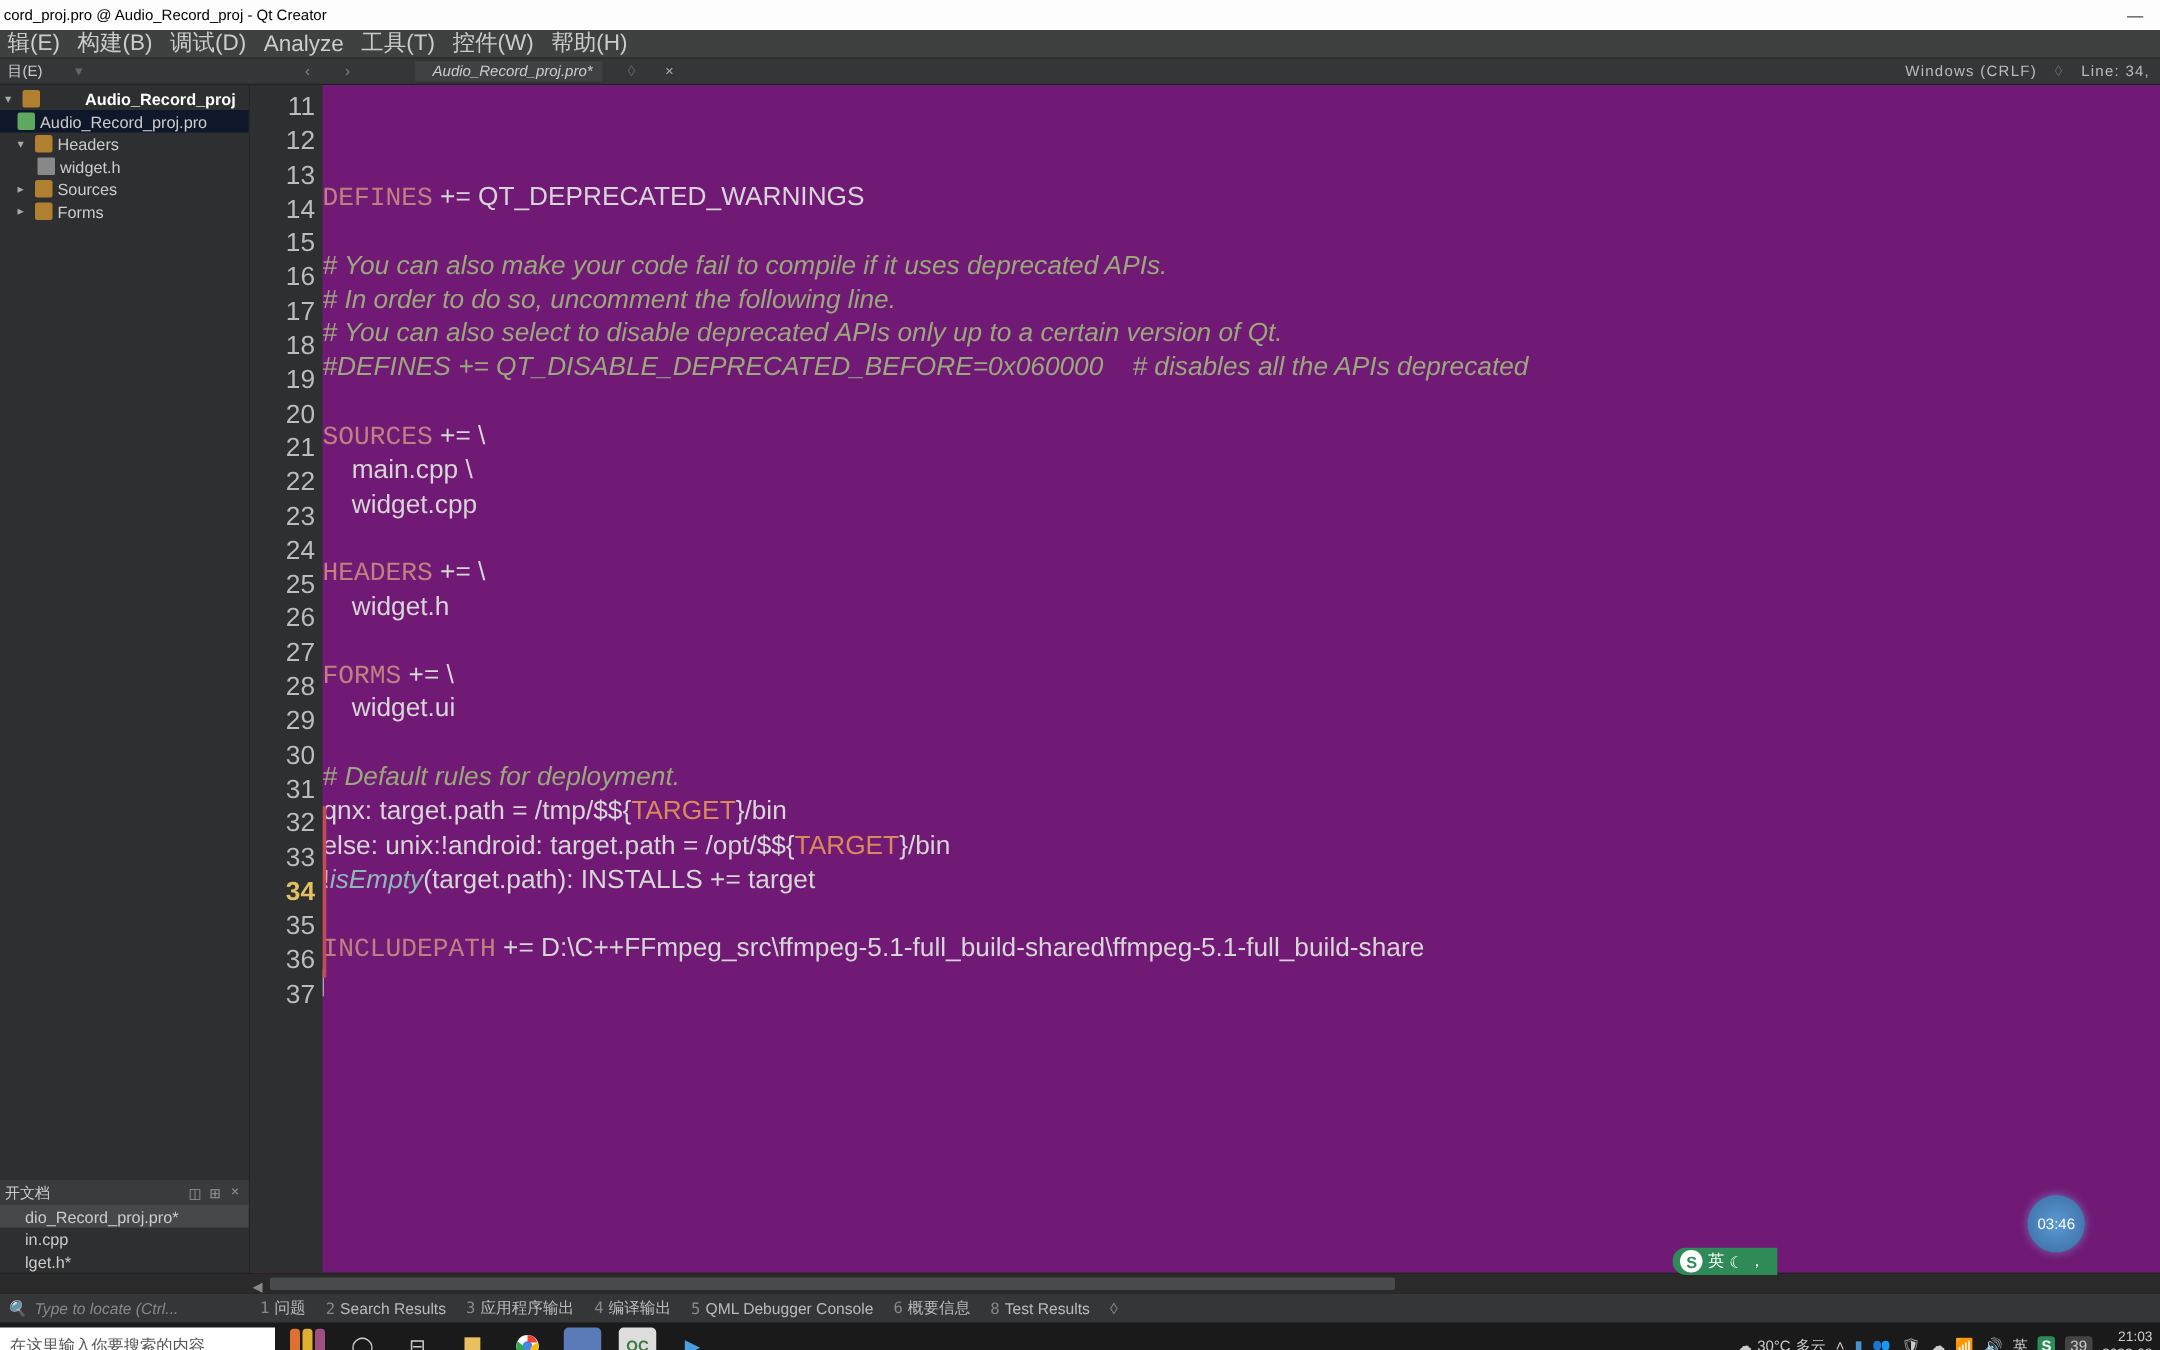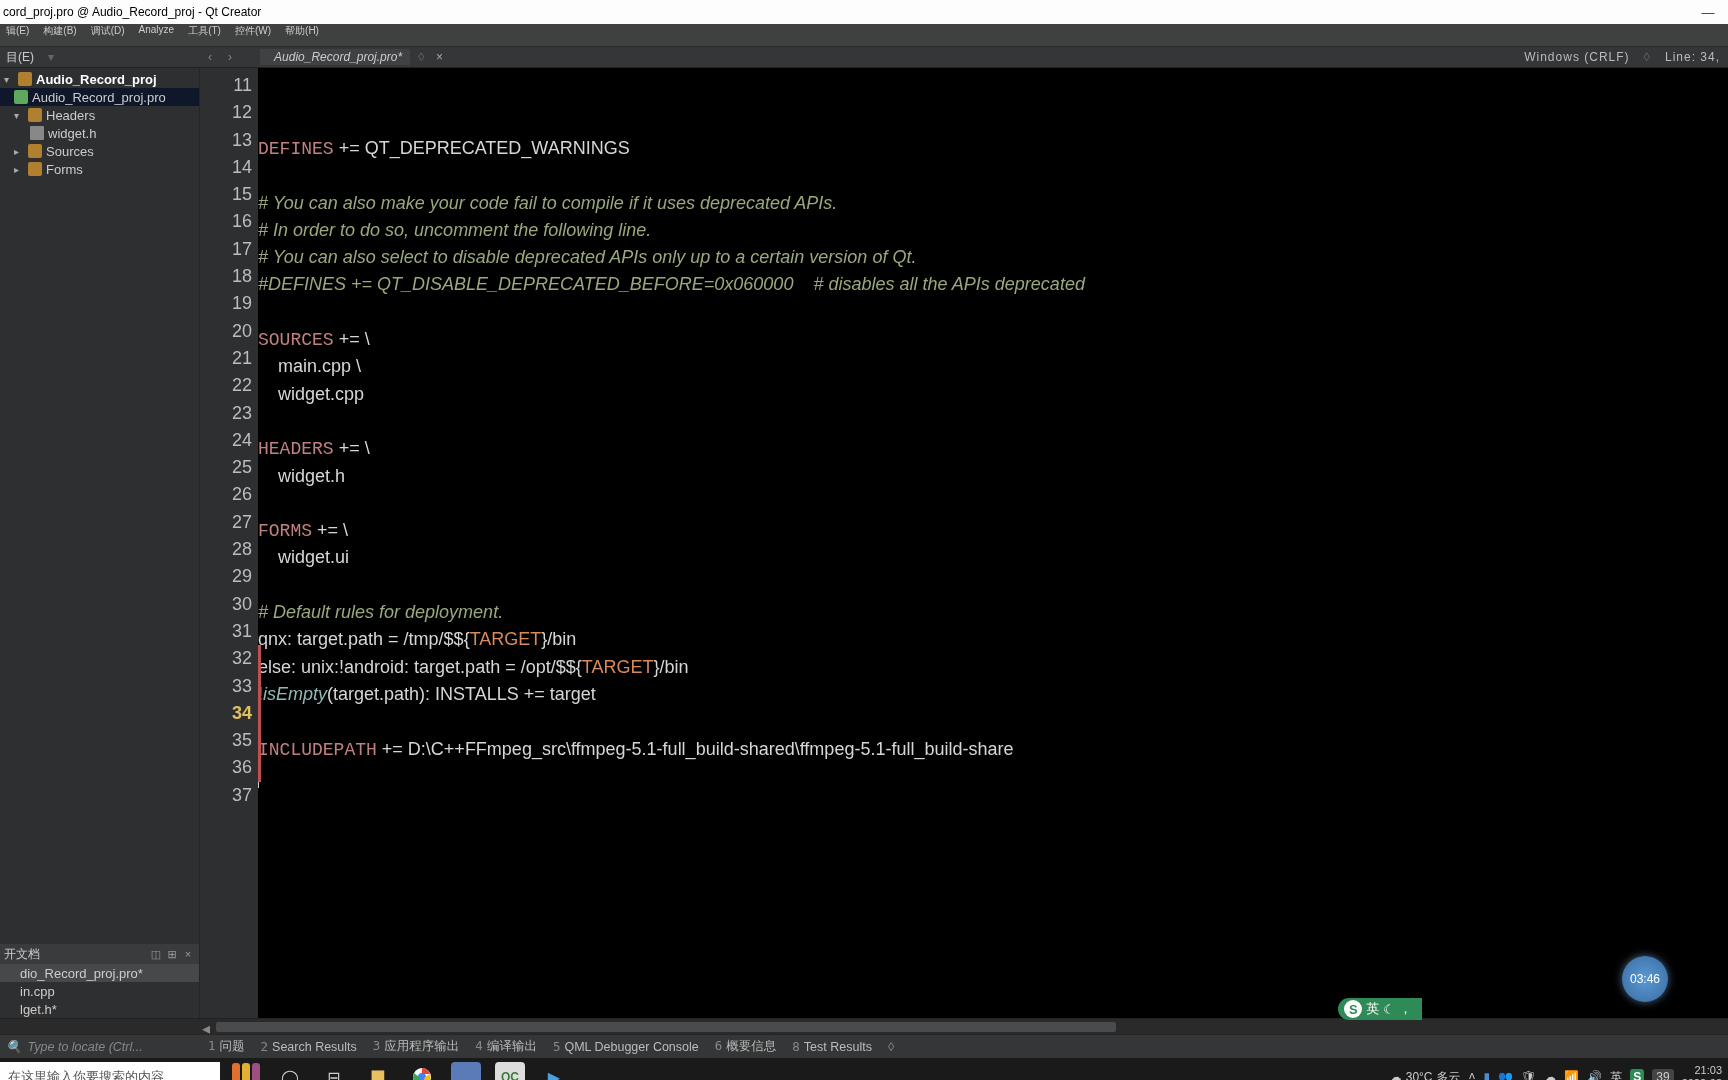--- a/index.html
+++ b/index.html
@@ -1,47 +1,47 @@
 <!DOCTYPE html>
 <html><head>
 <meta charset="utf-8">
 <style>
 * { margin:0; padding:0; box-sizing:border-box; font-family:"Segoe UI",Arial,sans-serif; }
 html,body { width:1728px; height:1080px; overflow:hidden; background:#2e2f30; color:#ccc; }
 .titlebar { height:24px; background:#fdfdfd; color:#000; font-size:12px; display:flex; align-items:center; padding-left:3px; }
 .titlebar .spacer { flex:1; }
 .titlebar .winbtn { width:40px; text-align:center; font-size:13px; color:#333; }
-.menubar { height:22px; background:#3f4040; display:flex; align-items:flex-start; font-size:10px; padding-left:2px; gap:6px; }
+.menubar { height:22px; background:#3f4040; display:flex; align-items:flex-end; font-size:18px; padding-left:2px; gap:6px; }
 .menubar span { padding:0 4px; cursor:pointer; }
 .toolbar { height:22px; background:#353637; border-top:1px solid #2a2a2a; border-bottom:1px solid #222; display:flex; align-items:center; font-size:12px; }
-.toolbar .left { display:flex; align-items:center; gap:4px; padding-left:4px; }
+.toolbar .left { display:flex; align-items:center; gap:16px; padding-left:4px; }
 .toolbar .navbtn { width:16px; height:16px; display:flex; align-items:center; justify-content:center; color:#888; }
 .toolbar .tab { background:#404142; padding:1px 8px; display:flex; align-items:center; gap:6px; font-style:italic; color:#ccc; }
 .toolbar .rightstatus { margin-left:auto; padding-right:8px; font-family:Consolas,monospace; color:#bbb; letter-spacing:1px; }
 .toolbar .rightstatus .sep { margin:0 6px; color:#666; }
 .mainrow { display:flex; height:calc(100% - 24px - 22px - 22px - 24px - 38px); }
 .sidebar { width:200px; background:#2e2f30; display:flex; flex-direction:column; border-right:1px solid #252525; }
 .projtree { flex:1; font-size:13px; padding-top:2px; overflow:hidden; }
 .projtree .node { display:flex; align-items:center; height:18px; padding-left:4px; gap:4px; }
 .projtree .node.sel { background:#0f172a; }
 .projtree .indent1 { padding-left:14px; }
 .projtree .indent2 { padding-left:30px; }
 .projtree .tw { width:10px; color:#aaa; font-size:10px; }
 .projtree .icon { width:14px; height:14px; display:inline-block; }
 .folder-ico { background:#b08030; border-radius:2px; }
 .file-ico { background:#888; border-radius:1px; }
 .pro-ico { background:#5fa85f; border-radius:2px; }
-.bold { font-weight:bold; color:#fff; }
+.bold { font-weight:bold; color:#fff;margin-left:32px; }
 .openpanel-hdr { height:20px; background:#3a3b3c; display:flex; align-items:center; font-size:12px; padding:0 4px; justify-content:space-between; }
 .openpanel-hdr .btns { display:flex; gap:2px; }
 .openpanel-hdr .btns span { width:14px; height:14px; display:flex; align-items:center; justify-content:center; font-size:11px; color:#999; }
 .openlist { font-size:13px; }
 .openlist .item { height:18px; display:flex; align-items:center; padding-left:20px; }
 .openlist .item.sel { background:#46484a; }
-.editor { flex:1; display:flex; background:#000000; font-family:Consolas,"Courier New",monospace; font-size:18px; position:relative;justify-content:space-between; }
+.editor { flex:1; display:flex; background:#701a75; font-family:Consolas,"Courier New",monospace; font-size:21px; position:relative;justify-content:space-between; }
 .gutter { width:58px; background:#2e2f30; text-align:right; color:#bcbcbc; padding-top:4px; }
 .gutter .ln { height:27.3px; padding-right:6px; line-height:27.3px; }
 .gutter .ln.cur { color:#e0c060; font-weight:bold; }
 .code { flex:1; padding-top:4px; white-space:pre; overflow:hidden; position:relative; }
 .code .line { height:27.3px; line-height:27.3px; }
 .code .redbar { position:absolute; left:0; top:0; width:3px; background:#c05050; }
 .k-kw { color:#c08080;font-family:Liberation Mono, monospace; }
 .k-cmt { color:#9aa87c; font-style:italic; }
 .k-var { color:#d88a5a; }
 .k-fn { color:#8fb8b8; font-style:italic; }

